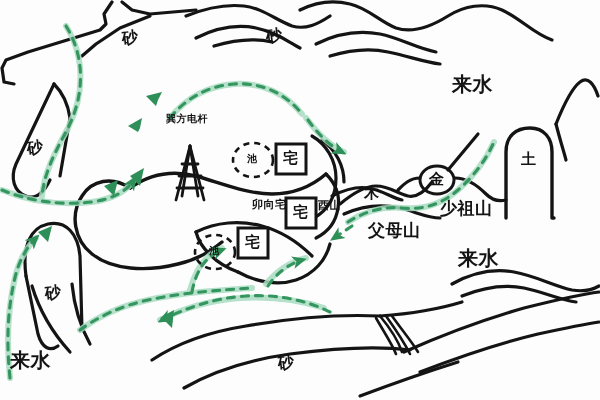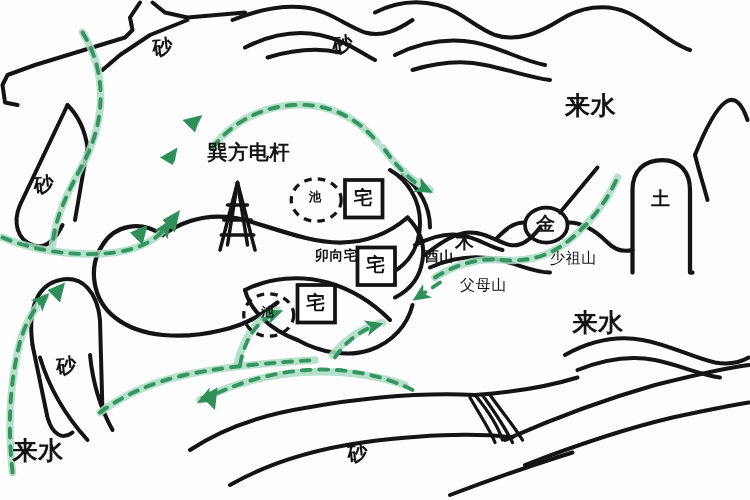--- a/index.html
+++ b/index.html
@@ -18,23 +18,23 @@
     color:#141414;
     font-family:"DejaVu Sans","Liberation Sans",sans-serif;
     font-weight:700;
     white-space:nowrap;
     line-height:1;
     letter-spacing:0.5px;
     user-select:none;
   }
   .lbl.sha{font-size:16px;}
   .lbl.water{font-size:20px;}
-  .lbl.mtn{font-size:12px;font-weight:400;}
+  .lbl.mtn{font-size:17px;font-weight:700;}
   .lbl.elem{font-size:15px;}
-  .lbl.pole{font-size:16px;}
+  .lbl.pole{font-size:10px;}
   .lbl.small{font-size:11px;font-weight:600;}
   .lbl.zhai{font-size:15px;}
   .lbl.chi{font-size:10px;font-weight:600;}
   .rot-1{transform:rotate(-6deg);}
 </style>
 </head>
 <body>
 
 <div id="stage">
 
@@ -244,21 +244,21 @@
   <div class="lbl chi" style="left:209px;top:246px;">池</div>
 
   <div class="lbl zhai" style="left:283px;top:151px;">宅</div>
 
   <div class="lbl zhai" style="left:293px;top:205px;">宅</div>
 
   <div class="lbl zhai" style="left:245px;top:235px;">宅</div>
 
   <div class="lbl small" style="left:252px;top:199px;">卯向宅</div>
 
-  <div class="lbl small" style="left:340px;top:200px;">酉山</div>
+  <div class="lbl small" style="left:318px;top:200px;">酉山</div>
 
   <div class="lbl elem" style="left:364px;top:186px;">木</div>
 
   <div class="lbl mtn" style="left:368px;top:222px;">父母山</div>
 
   <div class="lbl elem" style="left:429px;top:172px;">金</div>
 
   <div class="lbl mtn" style="left:440px;top:200px;">少祖山</div>
 
   <div class="lbl elem" style="left:521px;top:152px;">土</div>

